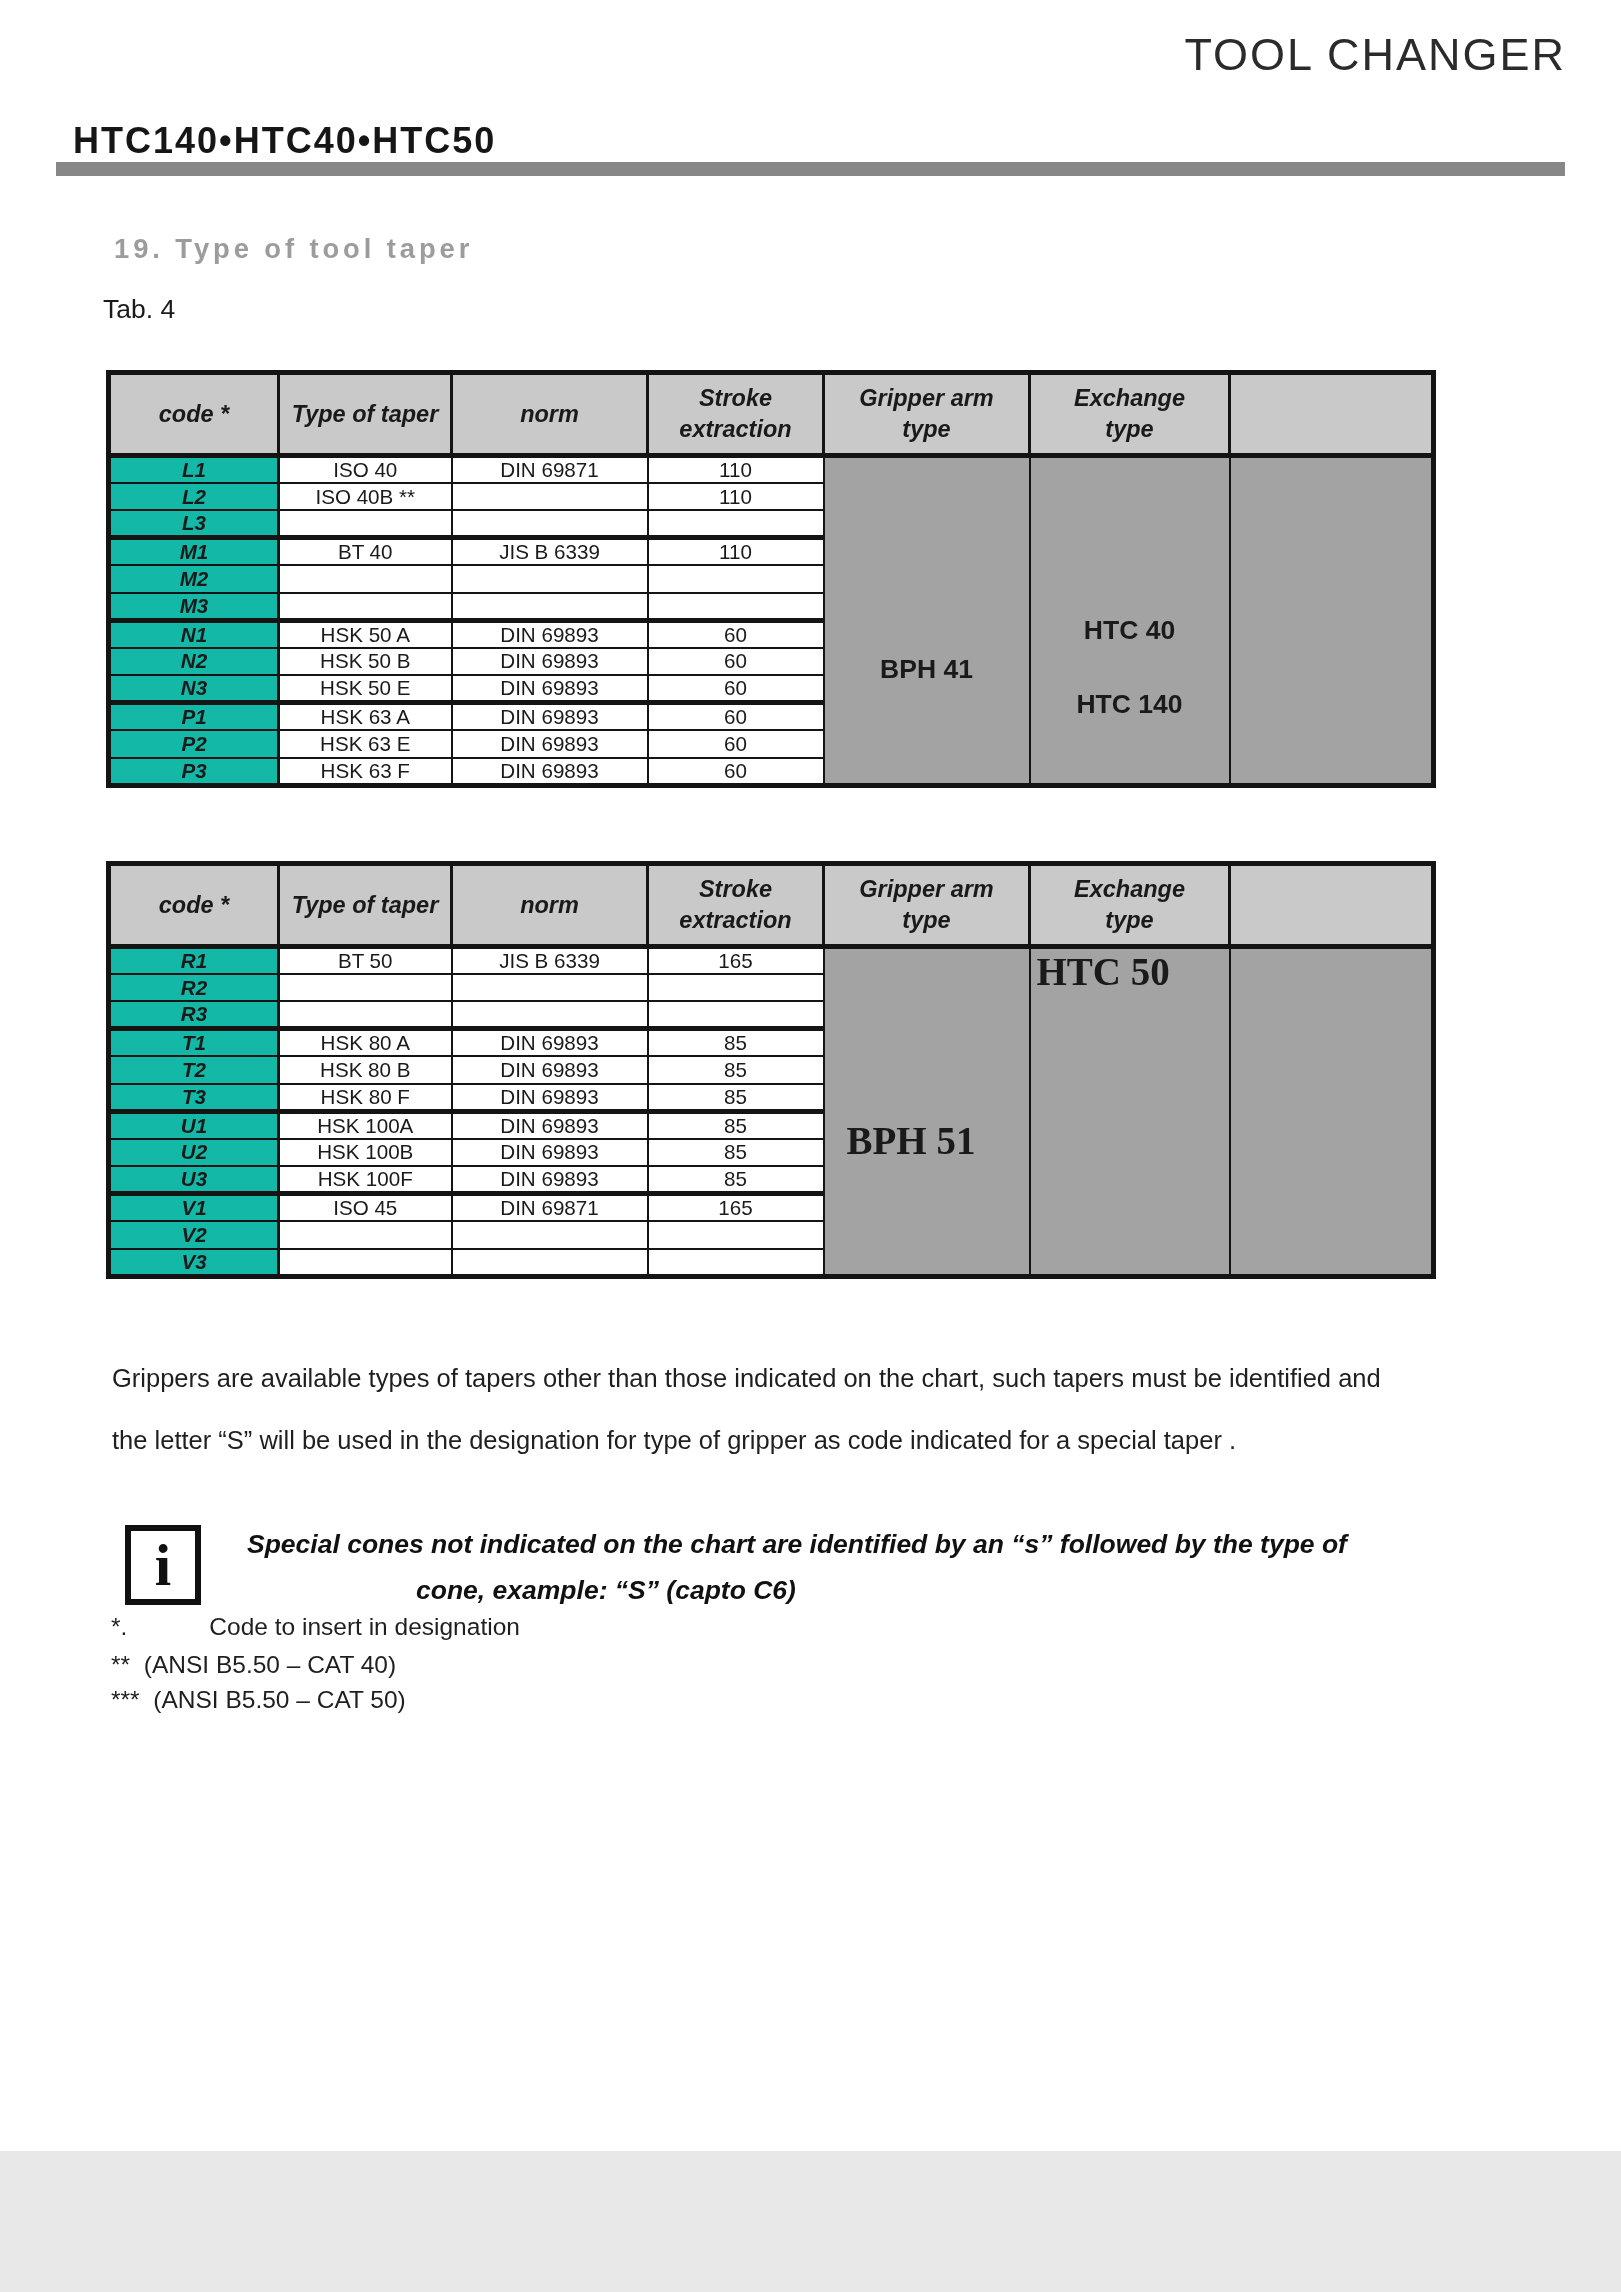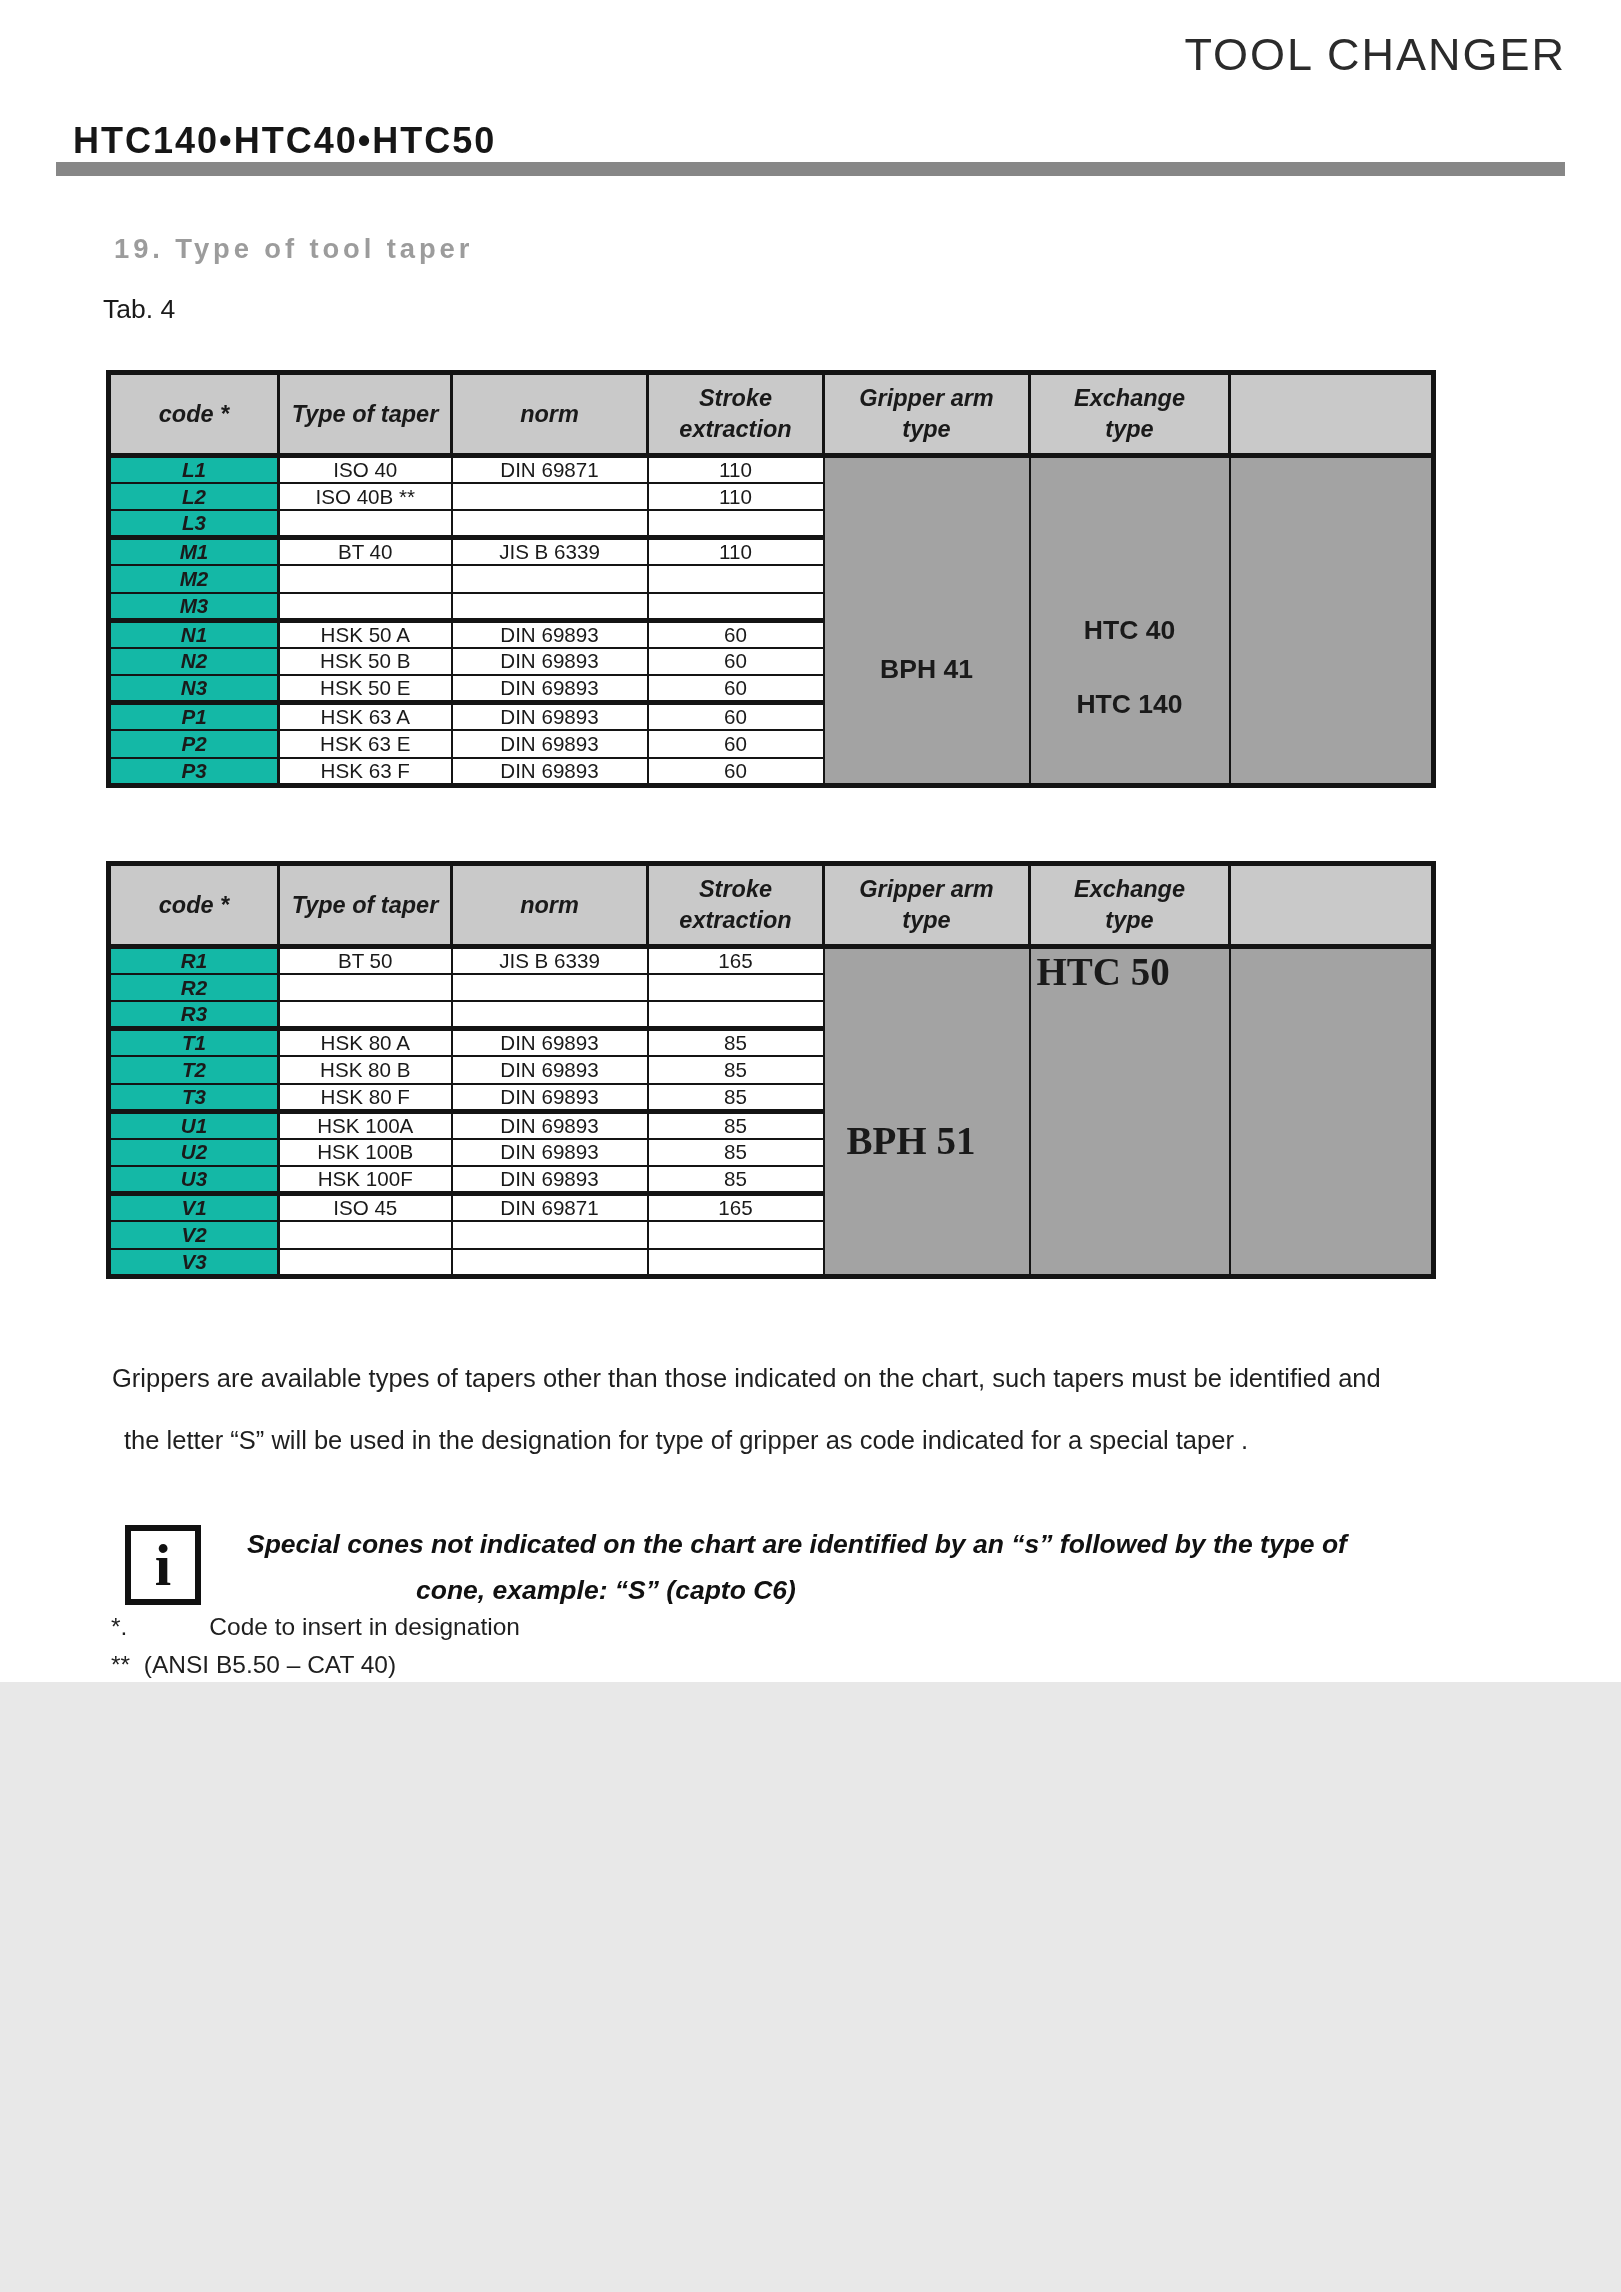--- a/index.html
+++ b/index.html
@@ -1,18 +1,18 @@
 <!DOCTYPE html>
 <html><head>
 <meta charset="utf-8">
 <style>
   * { margin:0; padding:0; box-sizing:border-box; }
   html,body { background:#e8e8e8; }
   #page {
-    position:relative; width:1621px; height:1682px; background:#ffffff;
+    position:relative; width:1621px; height:2151px; background:#ffffff;
     font-family:"Liberation Sans", sans-serif; color:#1a1a1a; overflow:hidden;
     margin:0 auto;
   }
   .abs { position:absolute; }
 
   
   #doc-title { top:29px; right:55px; font-size:45px; letter-spacing:2px; color:#2b2b2b; }
   #models-heading { top:120px; left:73px; font-size:36px; font-weight:bold; letter-spacing:2px; color:#161616; }
   #header-rule { top:162px; left:56px; width:1509px; height:13.7px; background:#878787; }
 
@@ -44,21 +44,21 @@
   .gripper-val-2 { margin-top:169px; text-align:left; padding-left:22px;
                    font-family:"Liberation Serif", serif; font-size:39px; font-weight:bold; }
   .exchange-col-2 { display:flex; flex-direction:column; align-items:flex-start; padding-left:5.9px; }
   .exchange-col-2 div { font-family:"Liberation Serif", serif; font-size:39px; font-weight:bold; }
   #table1-wrap { top:370px; left:106px; }
   #table2-wrap { top:861px; left:106px; }
 
   
   .para-line { left:112px; font-size:25.5px; color:#1f1f1f; white-space:nowrap; }
   #para-line1 { top:1364px; }
-  #para-line2 { top:1426px;margin-left:12px; }
+  #para-line2 { top:1426px; }
 
   
   #info-icon { top:1525px; left:125px; width:76px; height:80px; border:6.9px solid #111;
                display:flex; align-items:center; justify-content:center;
                font-family:"Liberation Serif", serif; font-weight:bold; font-size:59px; color:#111; }
   .note-line { font-weight:bold; font-style:italic; font-size:26.5px; color:#111; white-space:nowrap; }
   #note-line1 { top:1529px; left:247px; }
   #note-line2 { top:1575px; left:416px; }
 
   

